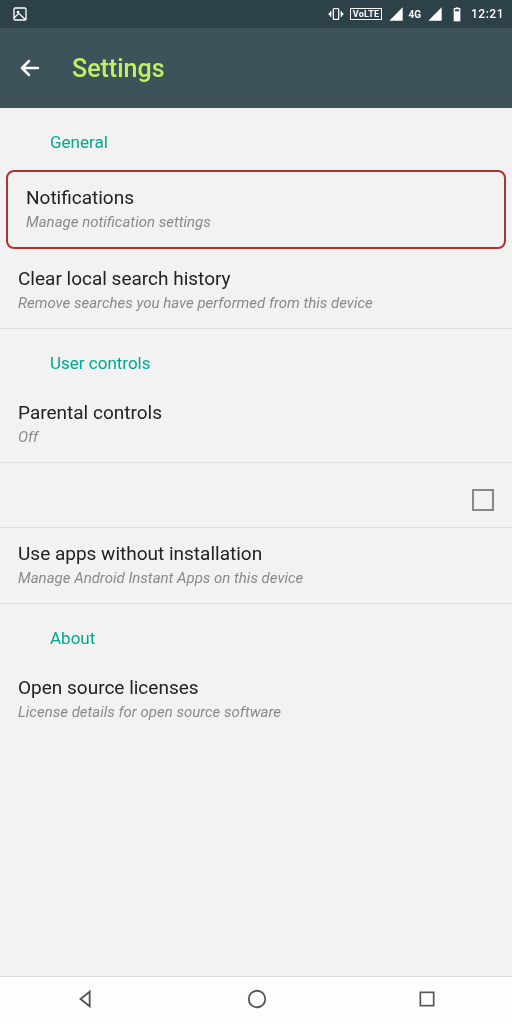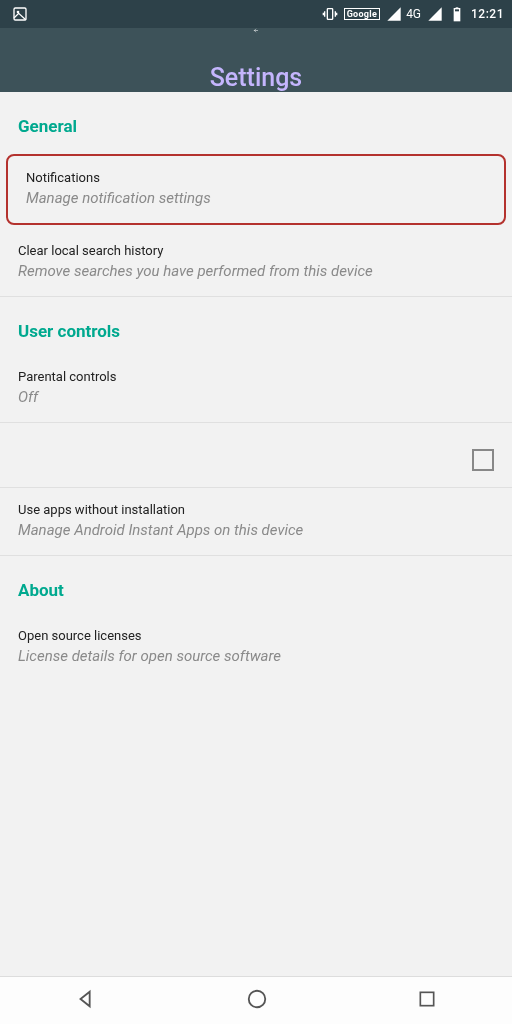--- a/index.html
+++ b/index.html
@@ -25,54 +25,54 @@
     .status-bar .left-icons { margin-right: auto; display:flex; gap:4px; align-items:center; padding-left:4px;}
     .status-bar svg { fill: #fff; }
     .volte-badge {
       font-size: 9px;
       font-weight: bold;
       border: 1px solid #fff;
       padding: 0 2px;
       letter-spacing: 0.3px;
     }
     .app-bar {
-      height: 64px;
+      height: 80px;
       background: #3d5259;
-      color: #c4b5fd;
+      color: #bef264;
       display: flex;
       align-items: center;
       padding: 0 18px;
       gap: 30px;
-      flex-direction: column;
     }
     .app-bar-title {
       font-size: 25px;
       font-weight: 500;
     }
     .content {
       background: #f2f2f2;
     }
     .section-header {
       color: #00A98F;
       font-size: 17px;
-      font-weight: 700;
+      font-weight: 400;
       padding: 24px 18px 14px 18px;
+      margin-left: 32px;
     }
     .list-item {
       padding: 14px 18px 16px 18px;
       border-bottom: 1px solid #e0e0e0;
     }
     .list-item.highlighted {
       border: 2.5px solid #b4322e;
       border-radius: 8px;
       margin: 4px 6px;
       background: #f2f2f2;
     }
     .list-item-title {
-      font-size: 13px;
+      font-size: 19px;
       color: #222;
       margin-bottom: 4px;
     }
     .list-item-subtitle {
       font-size: 15px;
       color: #8a8a8a;
       font-style: italic;
     }
     .list-item.has-checkbox {
       display: flex;
@@ -101,38 +101,38 @@
     .nav-btn svg { fill: none; stroke: #555; stroke-width: 2; }
     .watermark {
       position: absolute;
       right: 6px;
       bottom: 36px;
       font-size: 11px;
       color: #bbb;
     }
     .clock { font-size: 12px; font-weight: 500; letter-spacing: 0.5px;}
     .sbicon { width:16px; height:16px; display:inline-block;}
-    .signal-txt { font-size: 12px; margin-left:-2px;}
+    .signal-txt { font-size: 10px; margin-left:-2px;font-weight:bold;}
   </style>
 </head>
 <body>
 
 <div class="status-bar">
   <span class="left-icons">
     <svg class="sbicon" viewBox="0 0 24 24">
         <rect x="3" y="3" width="18" height="18" rx="2" fill="none" stroke="#fff" stroke-width="2"></rect>
         <circle cx="9" cy="9" r="2" fill="#fff"></circle>
         <path d="M3 18 L10 11 L21 21" stroke="#fff" stroke-width="2" fill="none"></path>
       </svg>
   </span>
   <svg class="sbicon" viewBox="0 0 24 24">
       <rect x="8" y="4" width="8" height="16" rx="1" fill="none" stroke="#fff" stroke-width="2"></rect>
       <path d="M4 8 L4 16 M2 10 L2 14 M20 8 L20 16 M22 10 L22 14" stroke="#fff" stroke-width="2"></path>
     </svg>
-  <span class="volte-badge">Google</span>
+  <span class="volte-badge">VoLTE</span>
   <svg class="sbicon" viewBox="0 0 24 24">
       <path d="M2 22 L22 2 L22 22 Z" fill="#fff"></path>
     </svg>
   <span class="signal-txt">4G</span>
   <svg class="sbicon" viewBox="0 0 24 24">
       <path d="M2 22 L22 2 L22 22 Z" fill="#fff"></path>
     </svg>
   <svg class="sbicon" viewBox="0 0 24 24">
       <rect x="8" y="4" width="8" height="18" fill="none" stroke="#fff" stroke-width="2"></rect>
       <rect x="10" y="2" width="4" height="2" fill="#fff"></rect>

